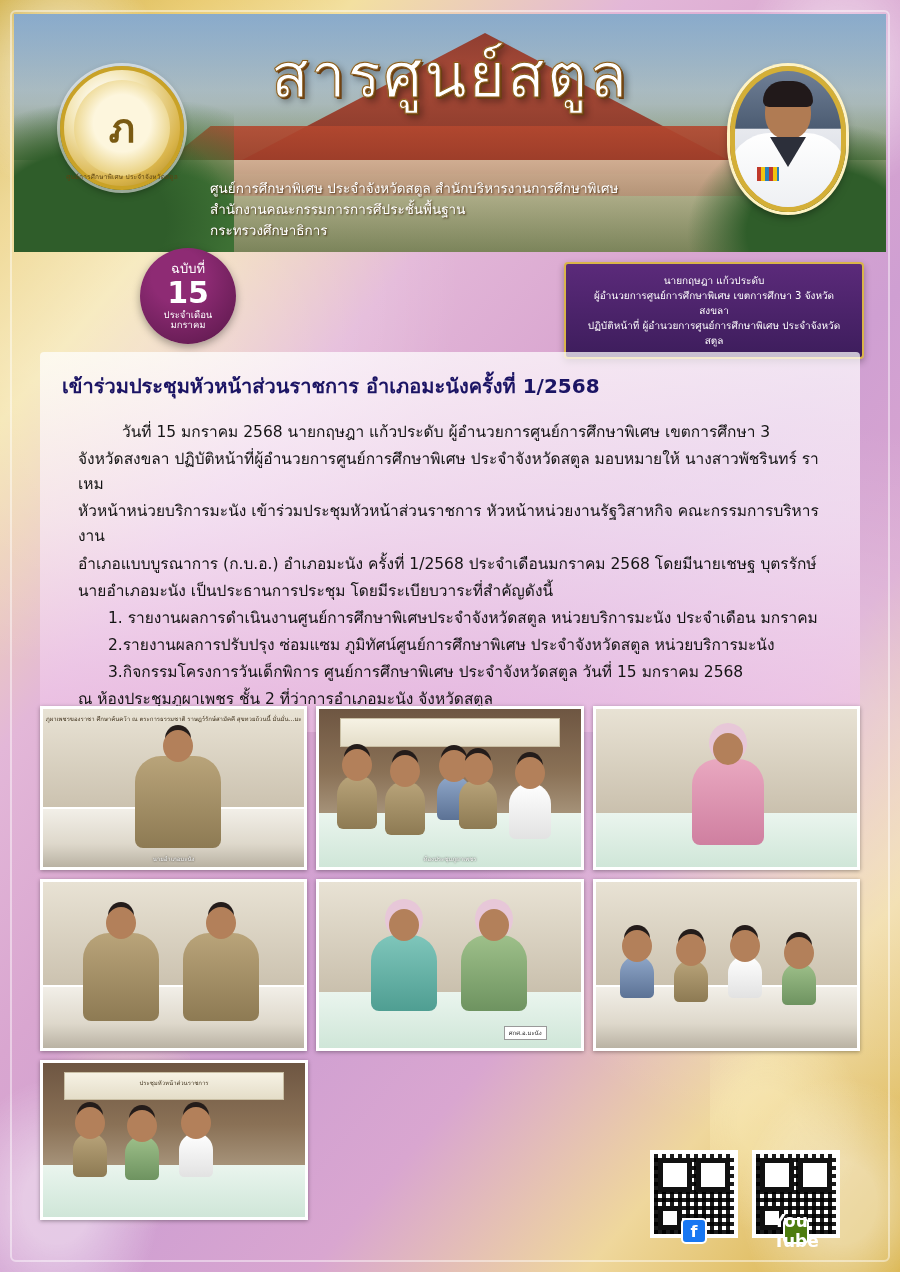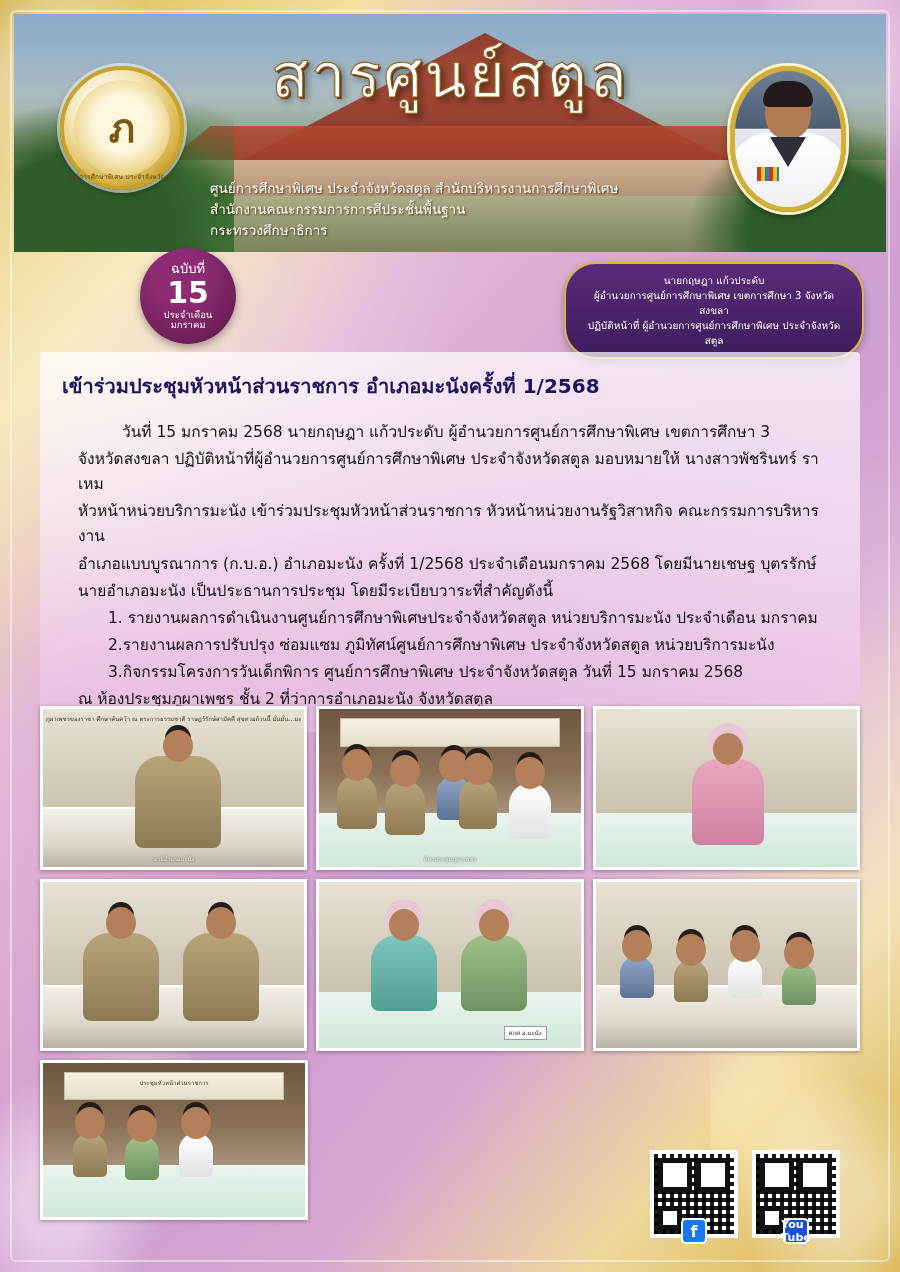--- a/index.html
+++ b/index.html
@@ -158,21 +158,21 @@
   }
   .issue-badge .lbl { font-size: 13px; }
   .issue-badge .num { font-size: 30px; font-weight: bold; margin: 1px 0 2px; }
   .issue-badge .m1 { font-size: 9.5px; }
   .issue-badge .m2 { font-size: 9.5px; }
 
   
   .director-ribbon {
     position: absolute; right: 36px; top: 262px;
     width: 300px; padding: 9px 14px;
-    border-radius: 32px;
+    border-radius: 4px;
     background: linear-gradient(180deg, #5b2a7a 0%, #3d1d5c 100%);
     border: 2px solid #d9b44a;
     color: #fff; text-align: center;
     font-size: 10px; line-height: 1.5;
     box-shadow: 0 3px 7px rgba(0,0,0,.3);
   }
 
   
   .article {
     position: absolute; left: 40px; right: 40px; top: 352px;
@@ -290,21 +290,21 @@
     border: 5px solid #111; background: #fff;
   }
   .social-icon {
     position: absolute; bottom: -6px; left: 50%; transform: translateX(-50%);
     width: 26px; height: 26px; border-radius: 5px;
     display: flex; align-items: center; justify-content: center;
     color: #fff; font-size: 16px; font-weight: bold;
     border: 2px solid #fff;
   }
   .fb { background: #1877f2; }
-  .yt { background: #1d4ed8; font-size: 11px; }
+  .yt { background: #4d7c0f; font-size: 17px; }
   .qr-wrap { position: relative; }
 </style>
 </head>
 <body>
 
 <div class="page-frame"></div>
 <div class="corner-flourish cf-tl"></div>
 <div class="corner-flourish cf-tr"></div>
 <div class="corner-flourish cf-bl"></div>
 <div class="corner-flourish cf-br"></div>

